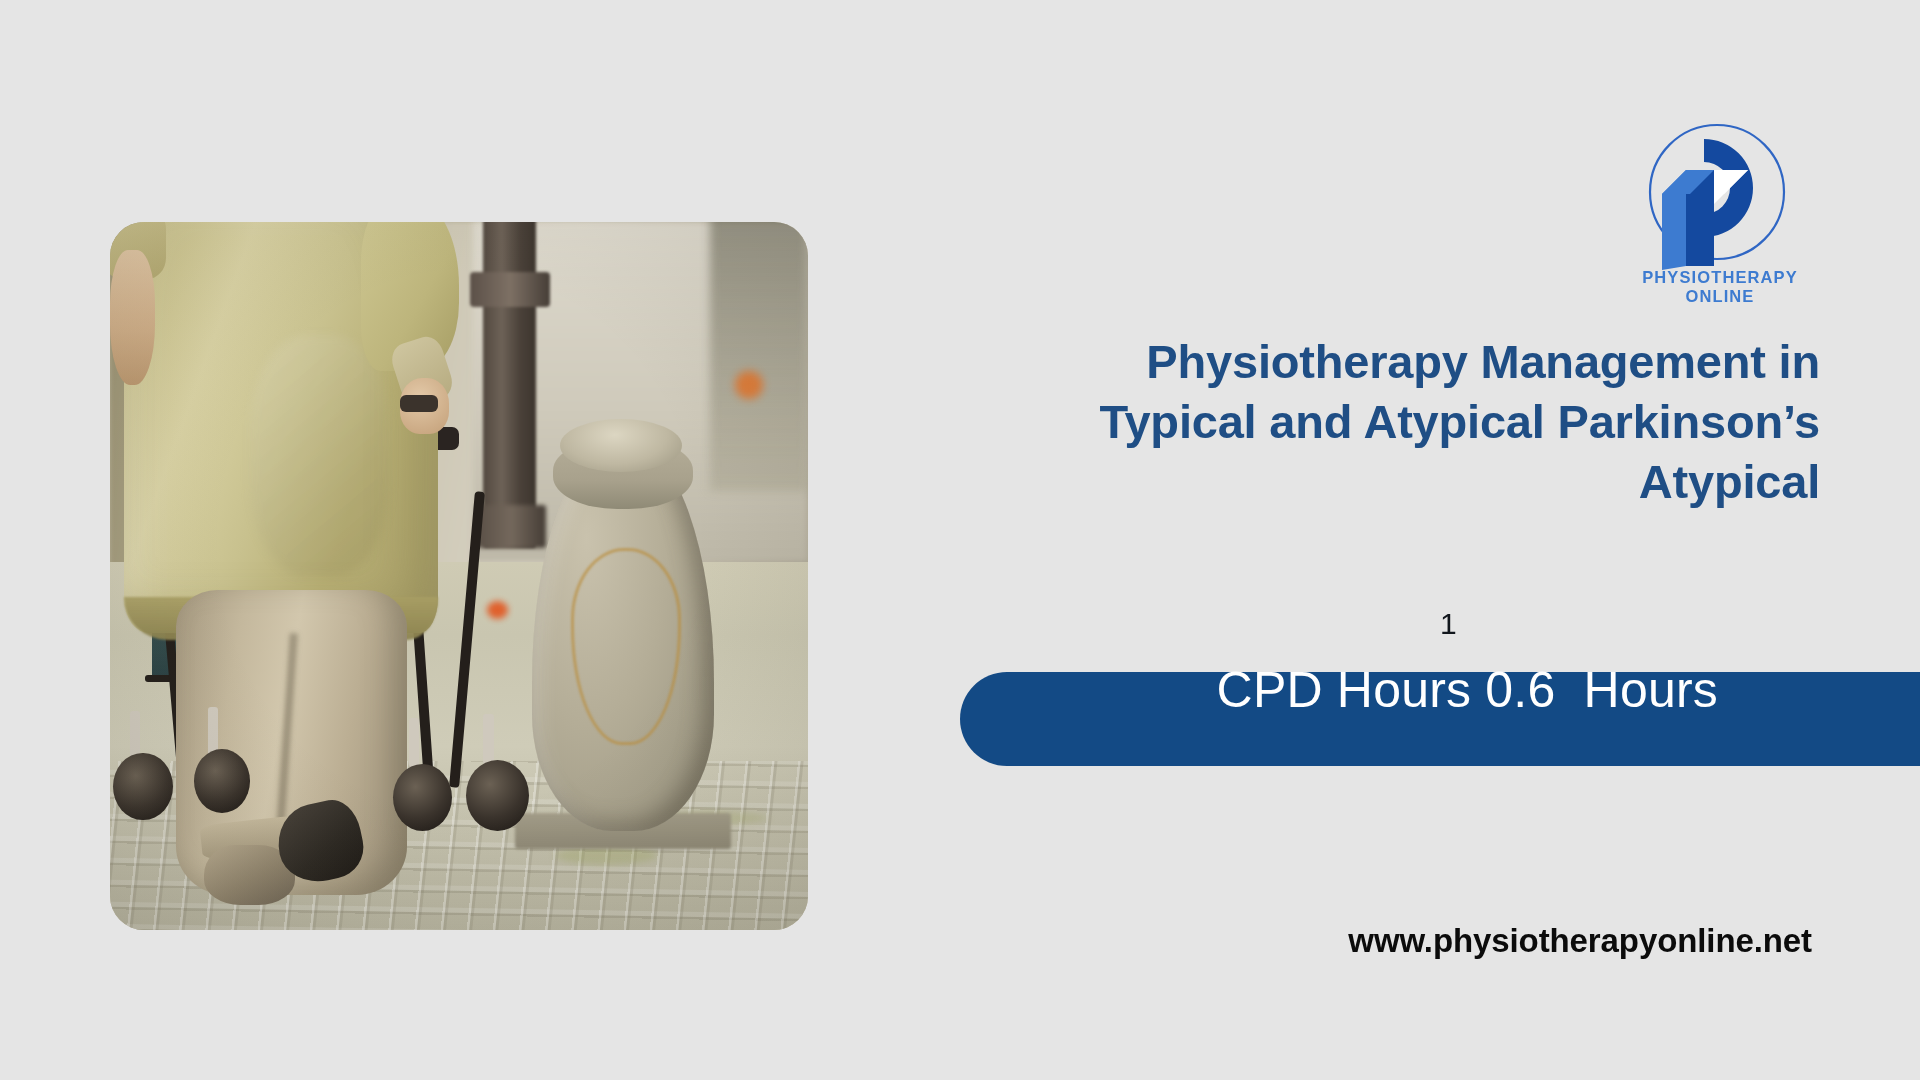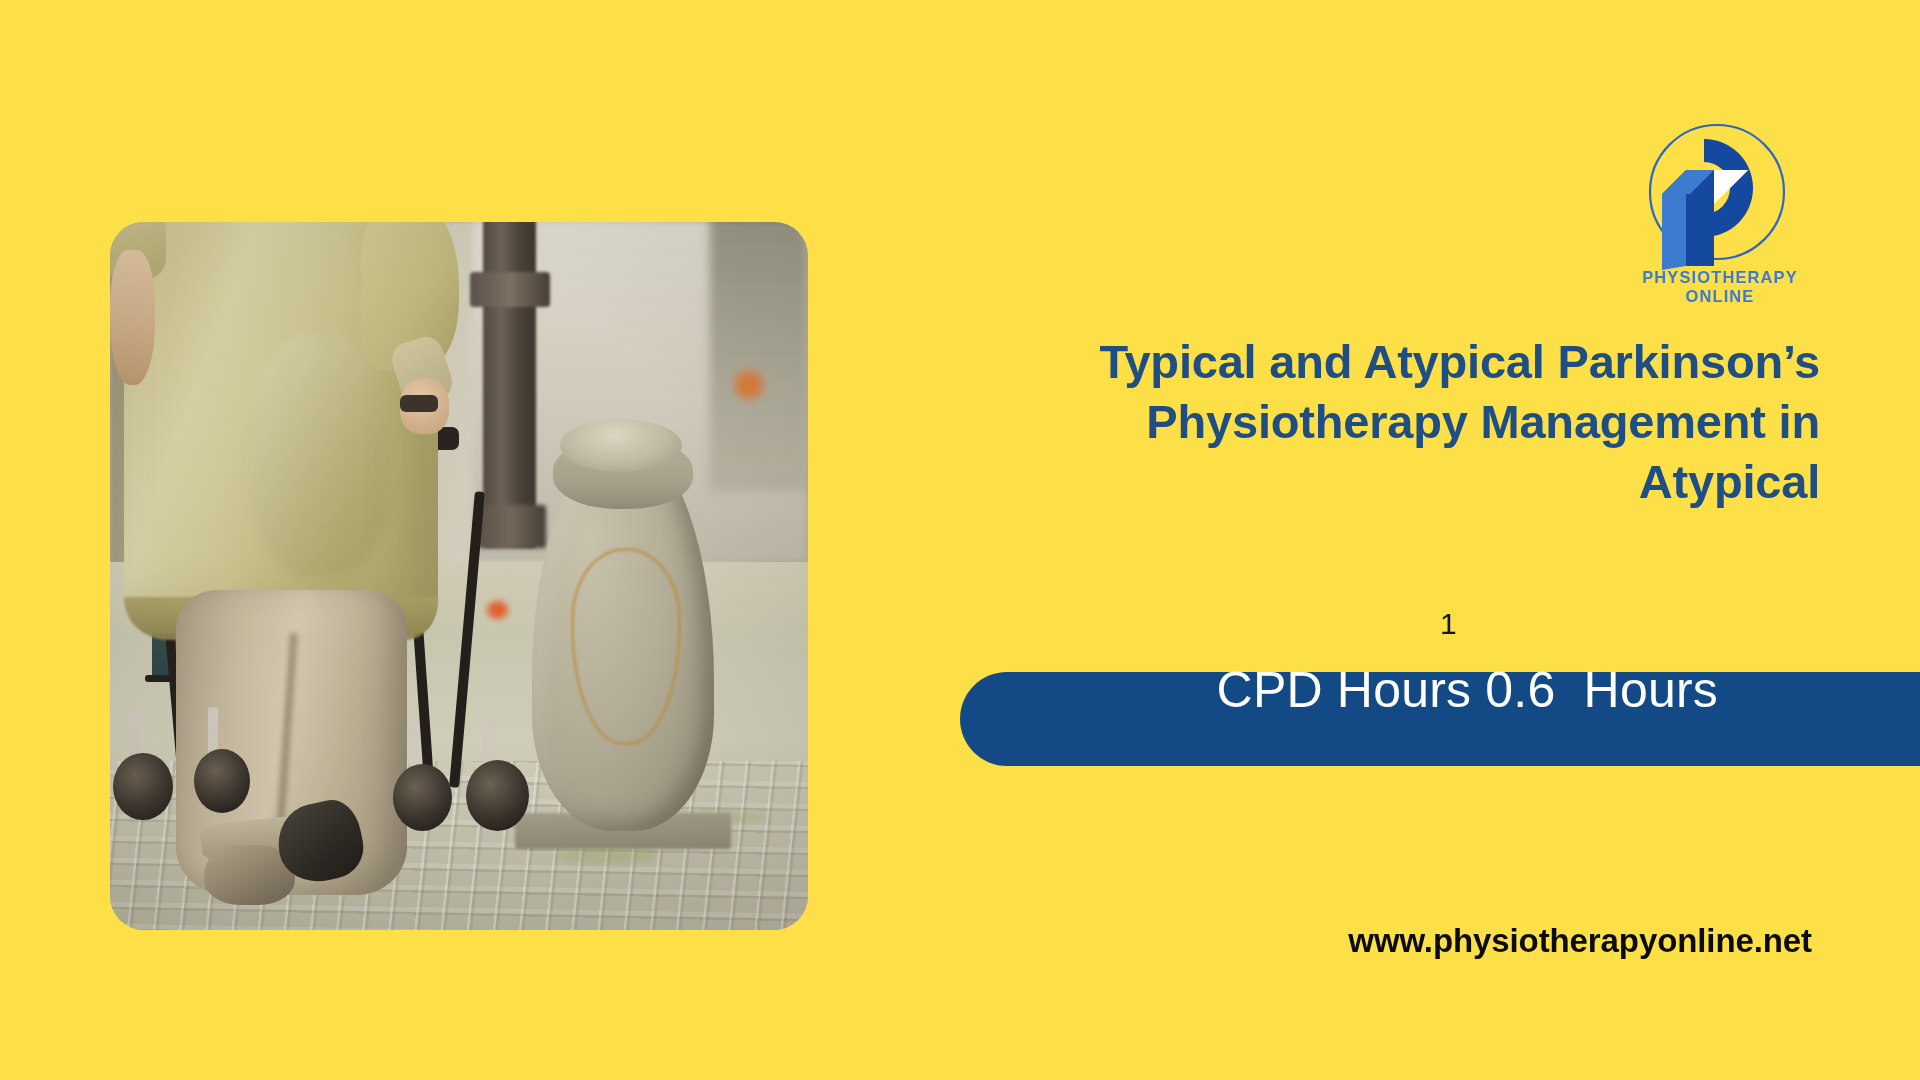--- a/index.html
+++ b/index.html
@@ -13,21 +13,21 @@
     height: 1080px;
     overflow: hidden;
     font-family: "Liberation Sans", sans-serif;
     position: relative;
   }
 
   .canvas {
     position: relative;
     width: 1920px;
     height: 1080px;
-    background: #fde047;
+    background: #e5e5e5;
   }
 
   
   .photo-frame {
     position: absolute;
     left: 110px;
     top: 222px;
     width: 698px;
     height: 708px;
     border-radius: 34px;
@@ -523,22 +523,22 @@
       <rect x="60" y="50" width="28" height="96" fill="#14499f"></rect>
 
       <path d="M60 50 L36 74 L36 150 L60 146 Z" fill="#3d7bd0"></path>
 
       <path d="M60 50 L88 50 L64 74 L36 74 Z" fill="#3d7bd0"></path>
     </svg>
     <div class="logo-word">PHYSIOTHERAPY ONLINE</div>
   </div>
 
   <div class="title">
+    <div>Physiotherapy Management in</div>
     <div>Typical and Atypical Parkinson’s</div>
-    <div>Physiotherapy Management in</div>
     <div>Atypical</div>
   </div>
 
   <div class="cpd-banner">
     <div class="cpd-text">
       <span>CPD Hours 0.6  Hours</span>
       <span class="cpd-artifact">1</span>
     </div>
   </div>
 

